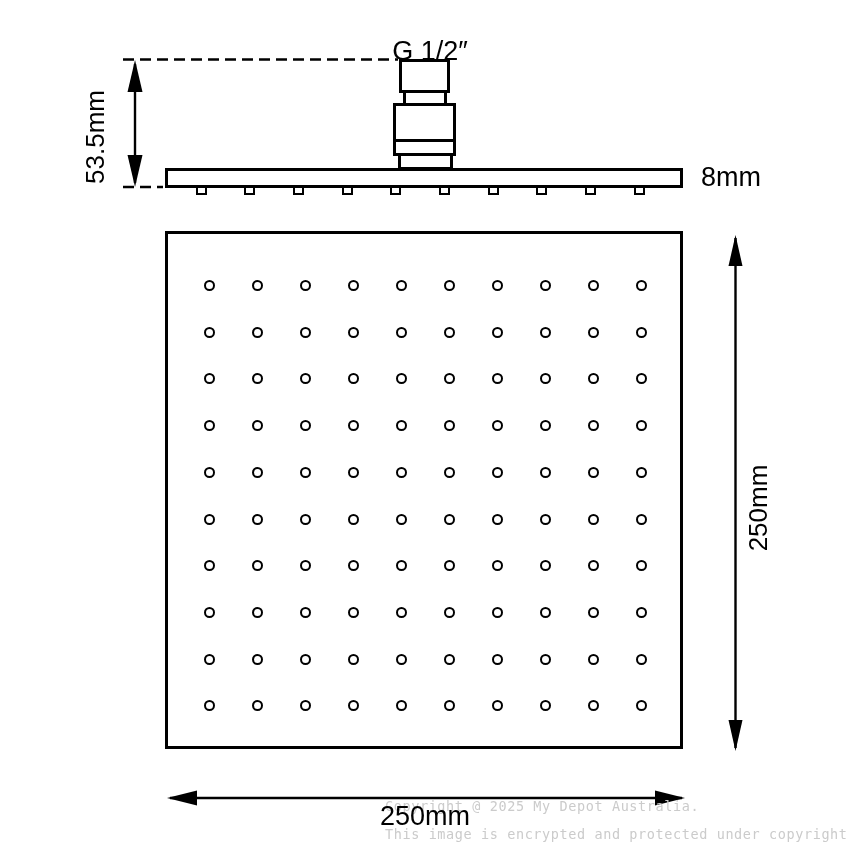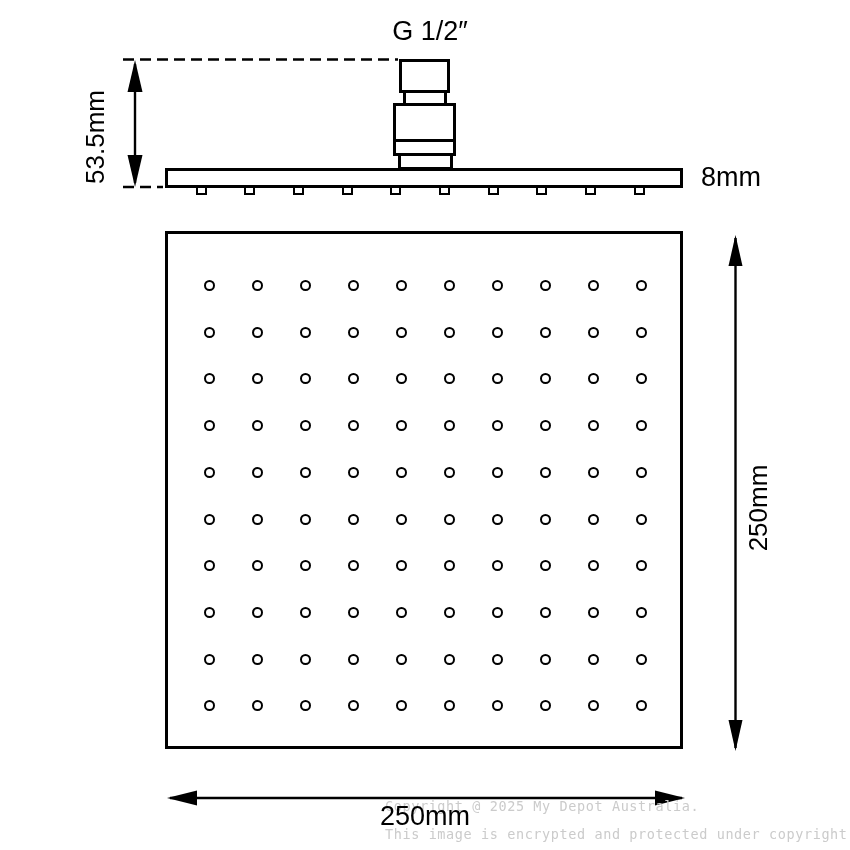--- a/index.html
+++ b/index.html
@@ -51,21 +51,21 @@
     position: absolute;
     color: #000;
     font-size: 27px;
     line-height: 30px;
     white-space: nowrap;
     z-index: 6;
   }
   .lbl.center { text-align: center; }
   .rot { transform: rotate(-90deg); transform-origin: center center; }
 
-  .lbl-g        { left: 384px; top: 16px;  width: 92px; }
+  .lbl-g        { left: 384px; top: 36px;  width: 92px; }
   .lbl-535      { left: 45px;  top: 122px; width: 100px; height: 30px; font-size: 26px; }
   .lbl-8        { left: 701px; top: 162px; }
   .lbl-250r     { left: 712px; top: 493px; width: 92px; height: 30px; font-size: 26px; }
   .lbl-250b     { left: 375px; top: 801px; width: 100px; }
 
   
   .wm {
     position: absolute;
     font-family: "DejaVu Sans Mono", "Liberation Mono", monospace;
     font-size: 13.5px;

